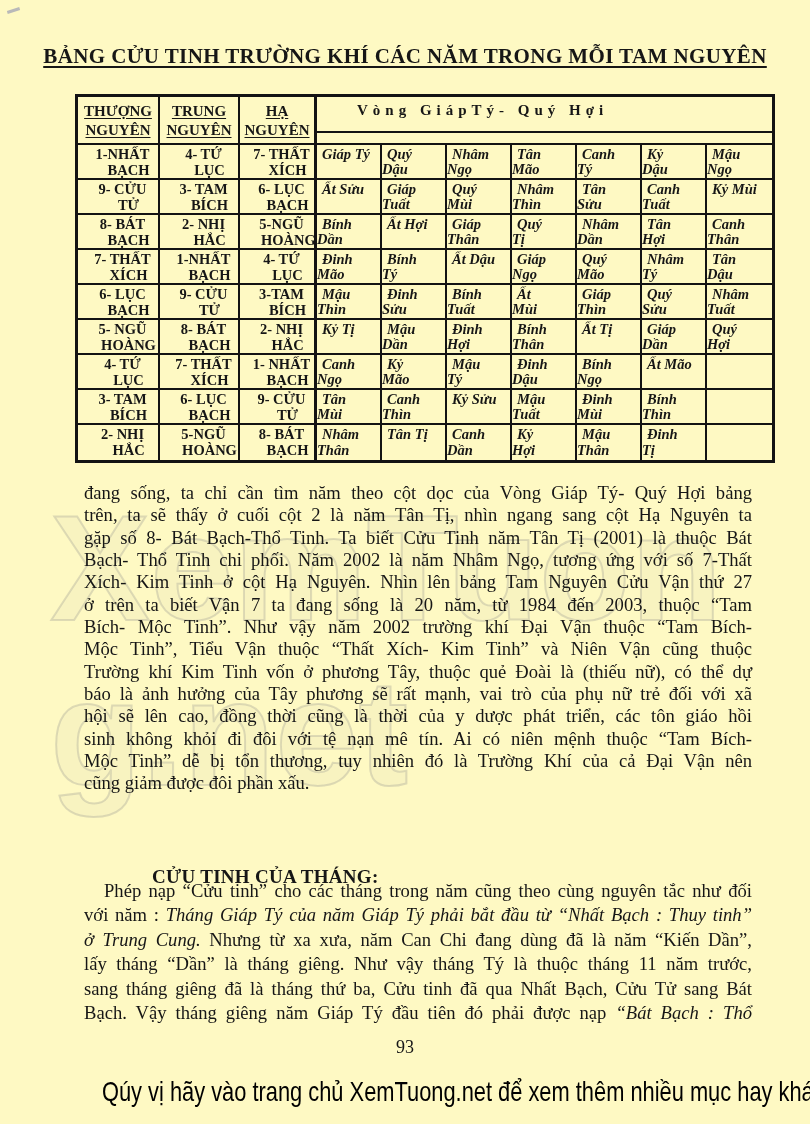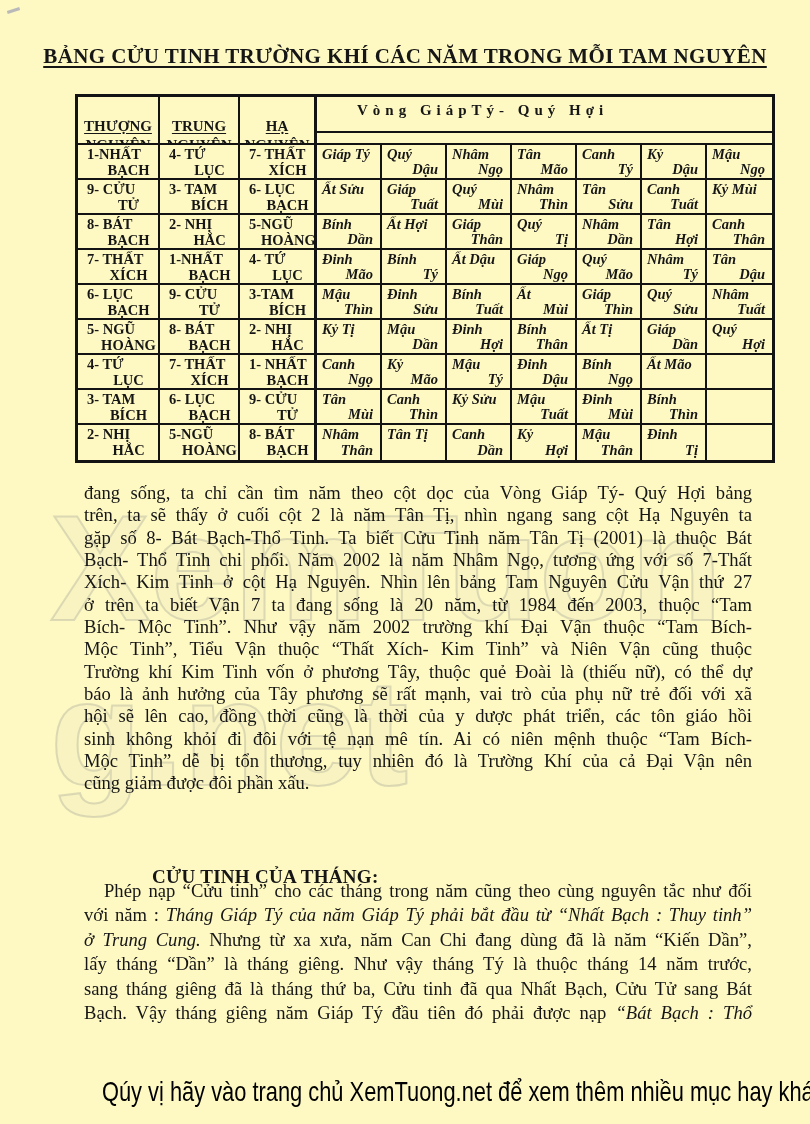--- a/index.html
+++ b/index.html
@@ -14,36 +14,36 @@
   
   .tbl{position:absolute;left:75px;top:94px;width:700px;box-sizing:border-box;
        border:3px solid #131313;display:grid;
        grid-template-columns:82px 80px 77px repeat(7,1fr);
        grid-template-rows:48px repeat(9,35px);}
   .tbl > div{box-sizing:border-box;border-right:2px solid #131313;border-bottom:2px solid #131313;overflow:hidden;}
   .tbl > div.sep{border-right:3px solid #131313;}
   .tbl > div.nr{border-right:none;}
   .tbl > div.nb{border-bottom:none;}
 
-  .hcell{text-align:center;font-weight:bold;font-size:15px;line-height:19px;padding-top:20px;}
+  .hcell{text-align:center;font-weight:bold;font-size:15px;line-height:19px;padding-top:5px;}
   .hcell .hu{text-decoration:underline;text-underline-offset:2px;}
 
   .vong{position:relative;border-right:none !important;
         font-family:Liberation Serif, serif;font-weight:bold;font-size:15px;
         letter-spacing:5px;padding:5px 0 8px 40px;grid-column:4 / -1;}
   .vline{position:absolute;left:0;right:0;top:34px;border-top:2px solid #131313;}
 
   .ncell{font-weight:bold;font-size:14.5px;line-height:15.5px;padding-top:2px;}
-  .ncell .na{text-align:left;padding-left:9px;}
+  .ncell .na{text-align:center;padding-left:9px;}
   .ncell .nbv{text-align:center;padding-left:6px;margin-left:15px;}
 
   .ycell{font-weight:bold;font-style:italic;font-size:14.5px;line-height:15px;
          display:flex;flex-direction:column;justify-content:space-between;}
   .ycell .ya{text-align:left;padding:2px 0 0 5px;}
-  .ycell .yb{text-align:right;padding:0 7px 2px 0;}
+  .ycell .yb{padding:0 7px 2px 0;}
 
   
   .watermark{position:absolute;left:50px;top:486px;width:690px;z-index:0;
              font-family:"Liberation Sans", sans-serif;font-weight:bold;
              font-size:150px;line-height:165px;word-break:break-all;
              color:rgba(130,130,130,0.05);-webkit-text-stroke:2px rgba(140,140,140,0.28);
              pointer-events:none;}
 
   .para{position:absolute;left:84px;width:668px;z-index:1;font-size:18.6px;}
   #para1{top:482px;line-height:22.35px;}
@@ -453,22 +453,23 @@
       <div class="line"><span>Mộc Tinh” dễ bị tổn thương, tuy nhiên đó là Trường Khí của cả Đại Vận nên</span></div>
       <div class="line nj"><span>cũng giảm được đôi phần xấu.</span></div>
     </div>
 
   <h2 class="subhead">CỬU TINH CỦA THÁNG:</h2>
 
   <div class="para" id="para2">
       <div class="line ind"><span>Phép nạp “Cửu tinh” cho các tháng trong năm cũng theo cùng nguyên tắc như đối</span></div>
       <div class="line"><span>với năm : </span><span class="i">Tháng Giáp Tý của năm Giáp Tý phải bắt đầu từ “Nhất Bạch : Thuy tinh”</span></div>
       <div class="line"><span class="i">ở Trung Cung.</span><span> Nhưng từ xa xưa, năm Can Chi đang dùng đã là năm “Kiến Dần”,</span></div>
-      <div class="line"><span>lấy tháng “Dần” là tháng giêng. Như vậy tháng Tý là thuộc tháng 14 năm trước,</span></div>
+      <div class="line"><span>lấy tháng “Dần” là tháng giêng. Như vậy tháng Tý là thuộc tháng 11 năm trước,</span></div>
       <div class="line"><span>sang tháng giêng đã là tháng thứ ba, Cửu tinh đã qua Nhất Bạch, Cửu Tử sang Bát</span></div>
       <div class="line"><span>Bạch. Vậy tháng giêng năm Giáp Tý đầu tiên đó phải được nạp </span><span class="i">“Bát Bạch : Thổ</span></div>
     </div>
 
+  <div class="pageno">93</div>
 
   <div class="footer">
     <span>Qúy vị hãy vào trang chủ XemTuong.net để xem thêm nhiều mục hay khác</span>
   </div>
 </div>
 
 </body></html>

